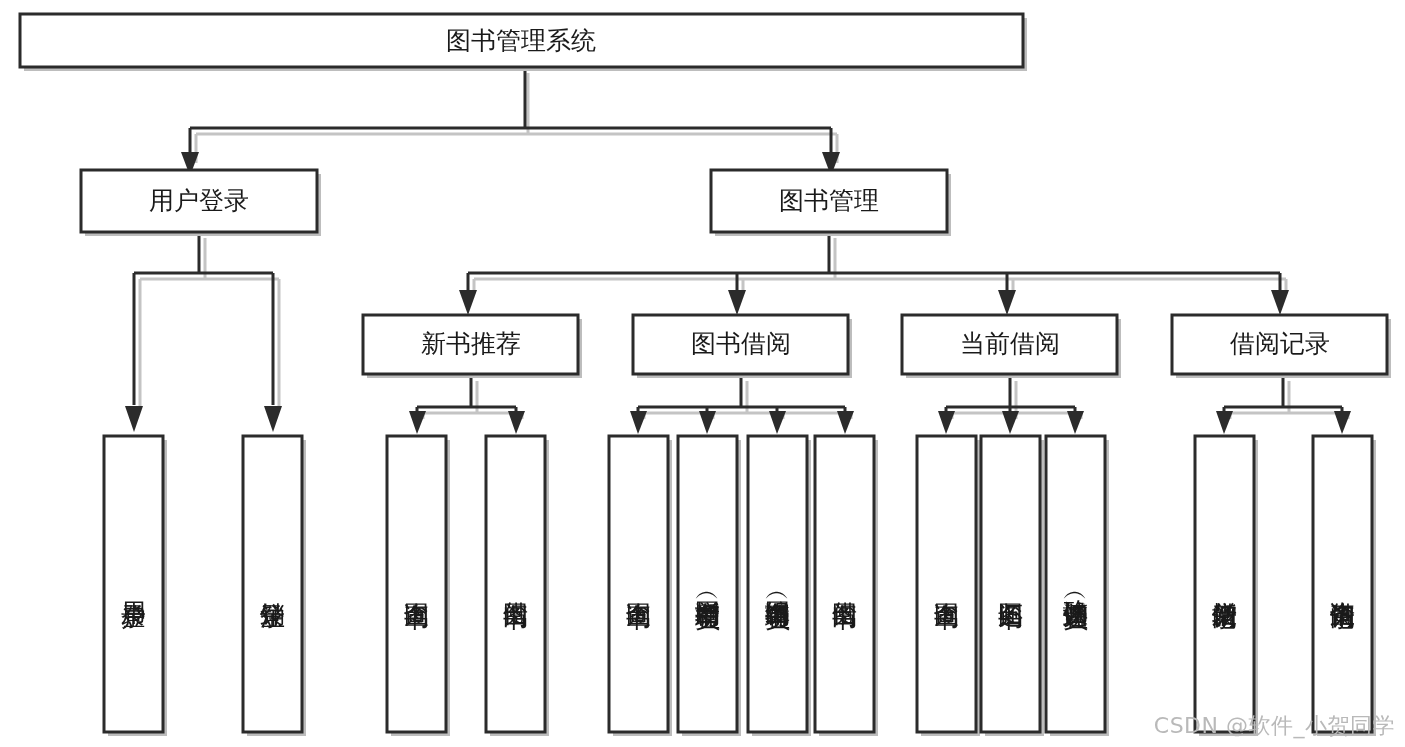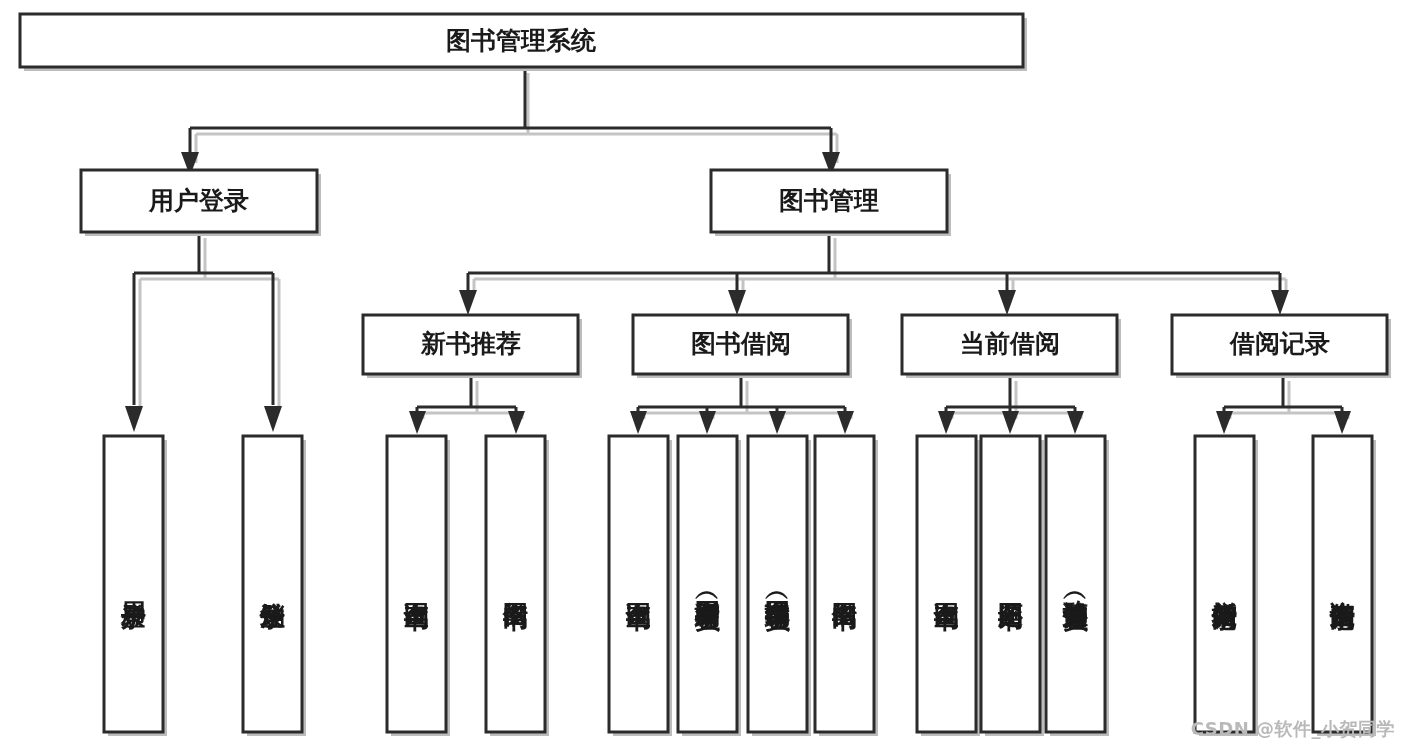--- a/index.html
+++ b/index.html
@@ -13,21 +13,20 @@
     font-family: "DejaVu Sans", "Liberation Sans", sans-serif;
     overflow: hidden;
     position: relative;
   }
   #diagram-root {
     position: absolute;
     left: 0;
     top: 0;
     width: 1405px;
     height: 747px;
-    font-weight: bold;
   }
   svg.diagram-canvas {
     display: block;
     width: 1405px;
     height: 747px;
   }
   .node-box {
     fill: #ffffff;
     stroke: #2b2b2b;
     stroke-width: 3;
@@ -73,21 +72,21 @@
     line-height: 1.08;
     color: #1a1a1a;
     letter-spacing: 1px;
     white-space: nowrap;
   }
   .watermark {
     position: absolute;
     right: 10px;
     bottom: 6px;
     font-family: "DejaVu Sans", "Liberation Sans", sans-serif;
-    font-size: 18px;
+    font-size: 22px;
     color: #b9b9b9;
     letter-spacing: 0.5px;
     white-space: nowrap;
   }
 </style>
 </head>
 <body>
 
 <div id="diagram-root">
 

